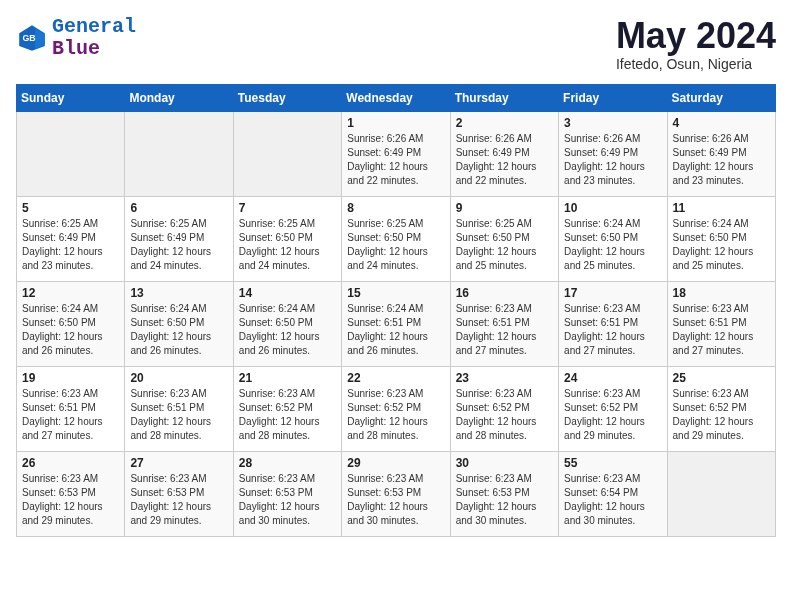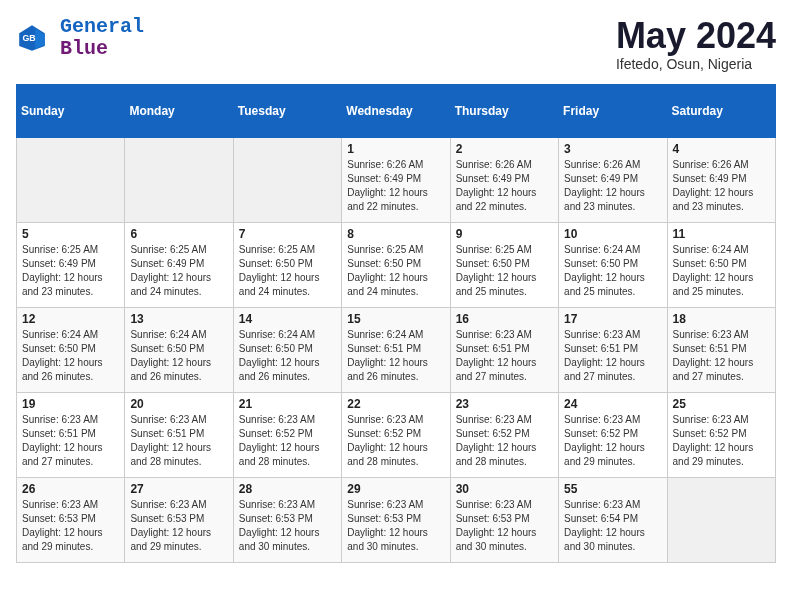--- a/index.html
+++ b/index.html
@@ -12,21 +12,21 @@
     }
     .header {
       display: flex;
       justify-content: space-between;
       align-items: flex-start;
       margin-bottom: 12px;
     }
     .logo {
       display: flex;
       align-items: center;
-      gap: 12px;
+      gap: 4px;
     }
     .logo-text {
       font-size: 20px;
       font-weight: bold;
       color: #1a1a2e;
       line-height: 1.1;
       font-family: Liberation Mono, monospace;
     }
     .logo-text span {
       color: #1565c0;
@@ -51,21 +51,21 @@
     table {
       width: 100%;
       border-collapse: collapse;
       table-layout: fixed;
     }
     thead tr th {
       background: #1565c0;
       color: #fff;
       font-size: 12px;
       font-weight: bold;
-      padding: 19px 4px;
+      padding: 6px 4px;
       text-align: left;
       border: 1px solid #1565c0;
     }
     tbody tr td {
       border: 1px solid #ccc;
       vertical-align: top;
       padding: 4px 5px;
       font-size: 10.5px;
       color: #222;
       height: 85px;

